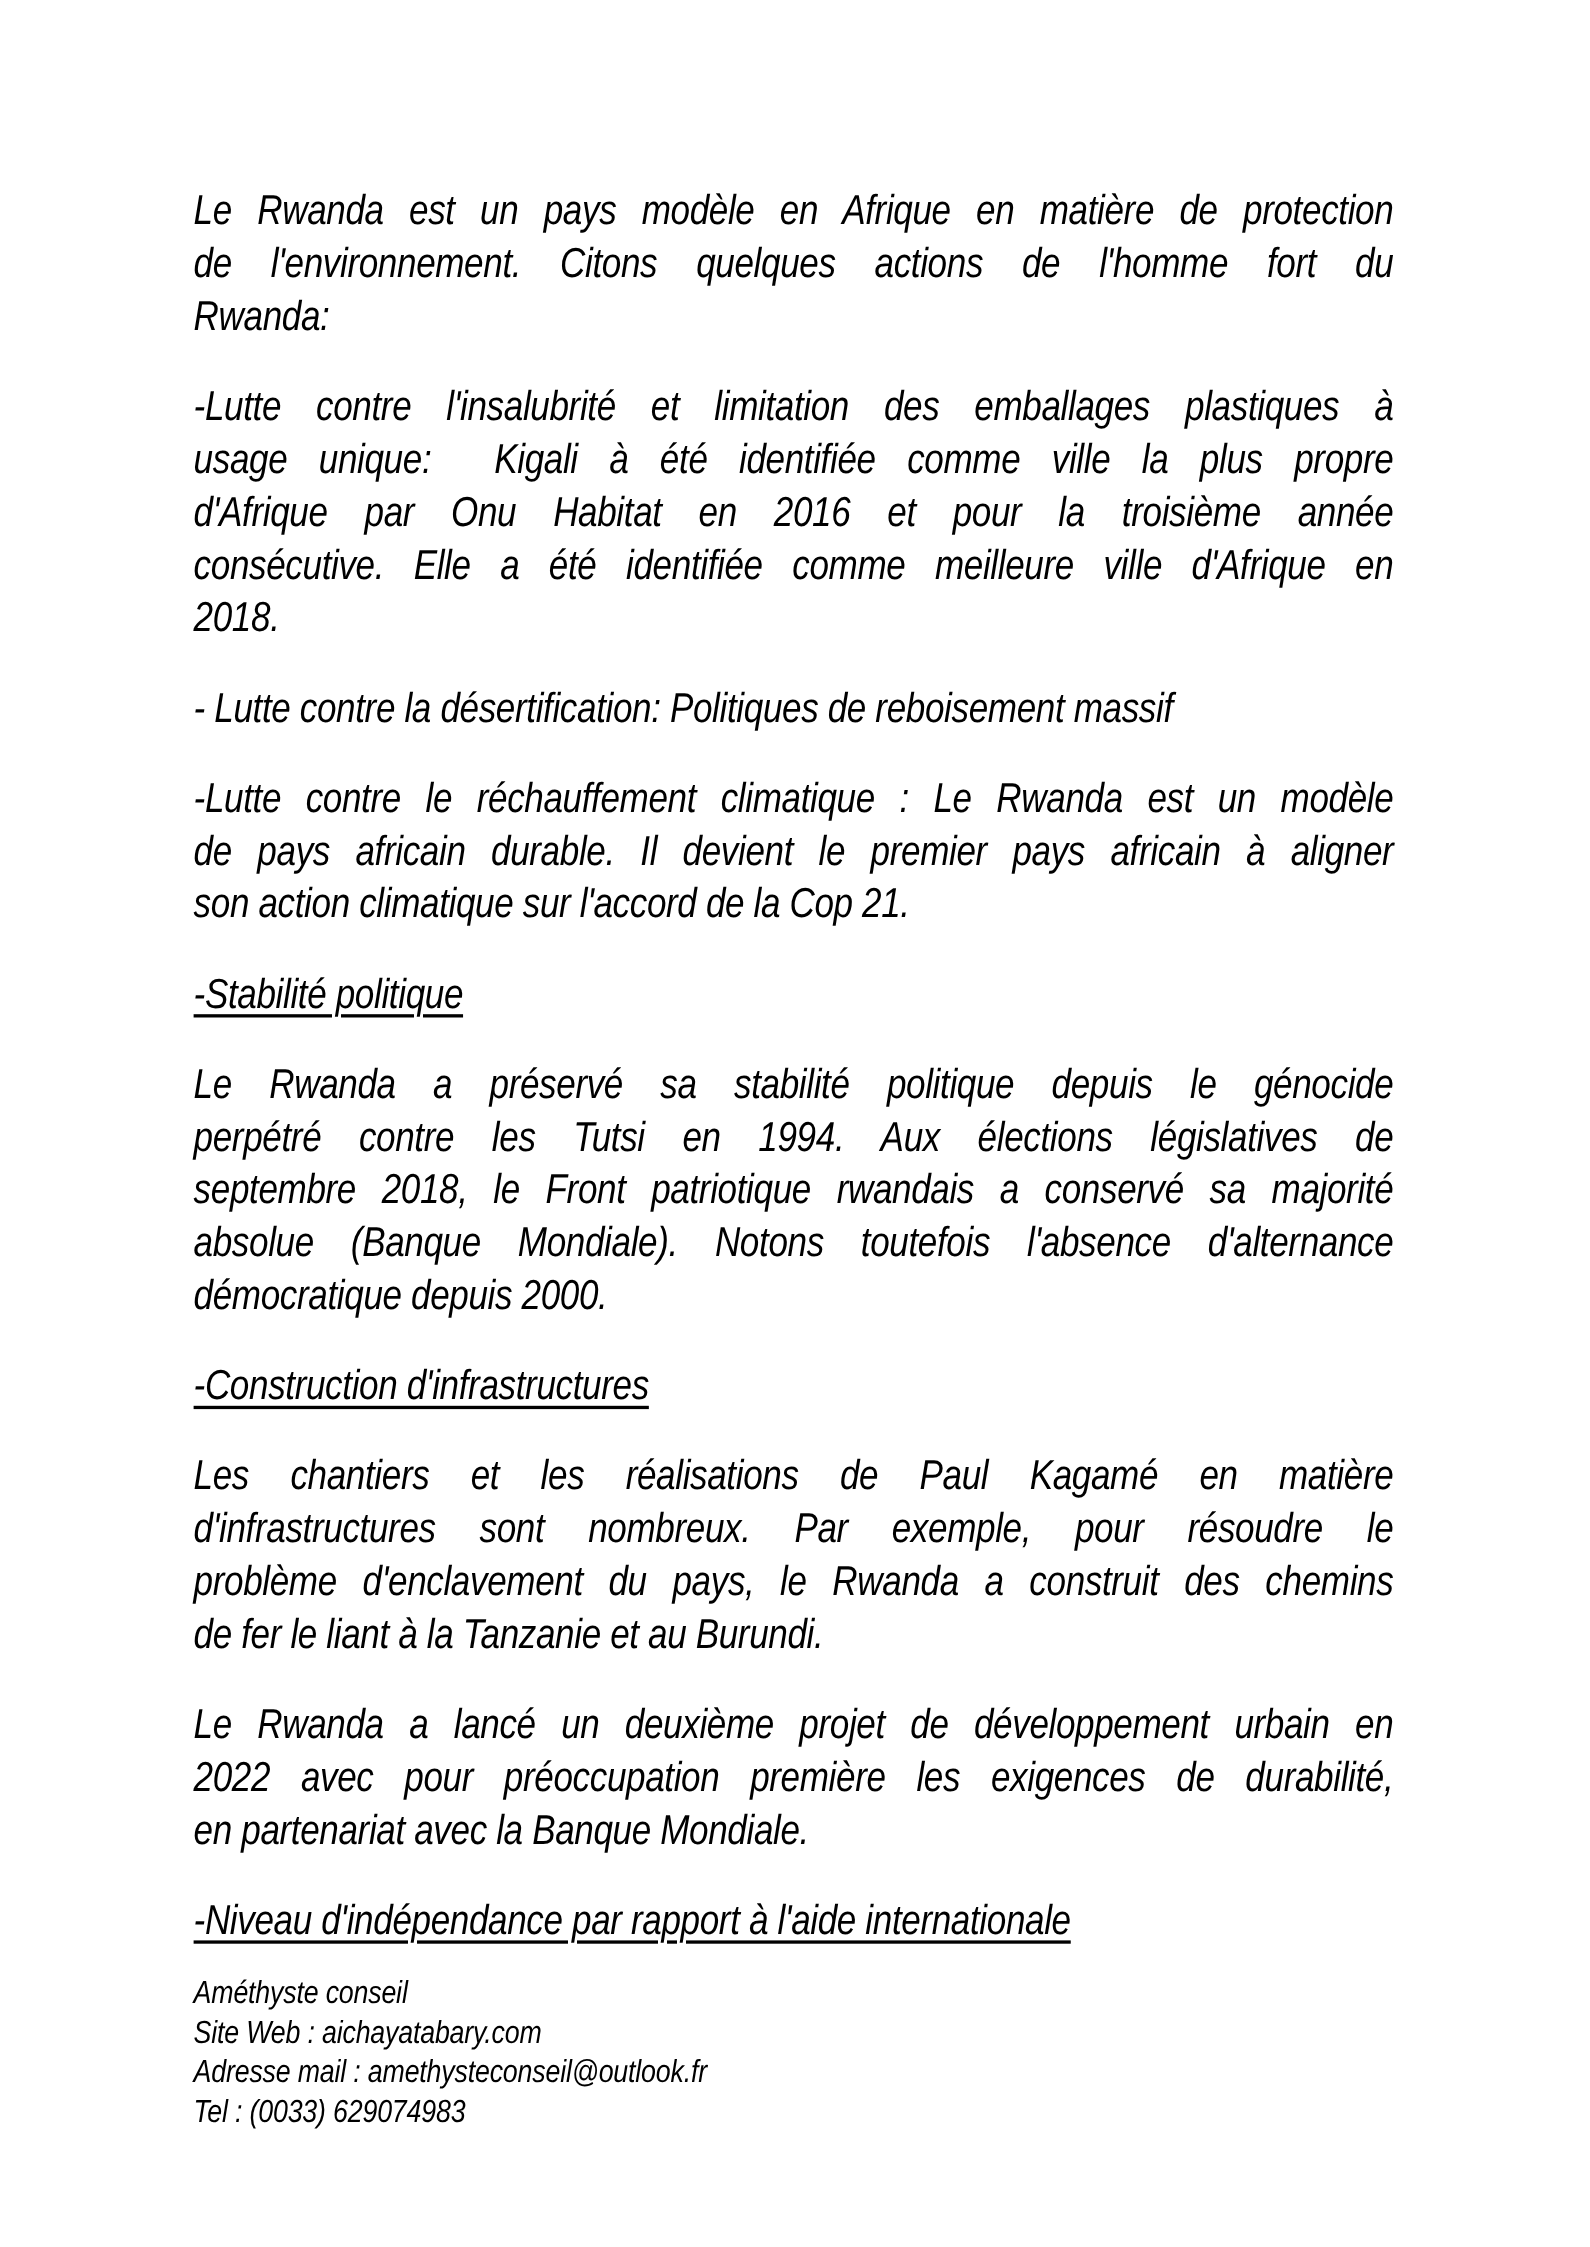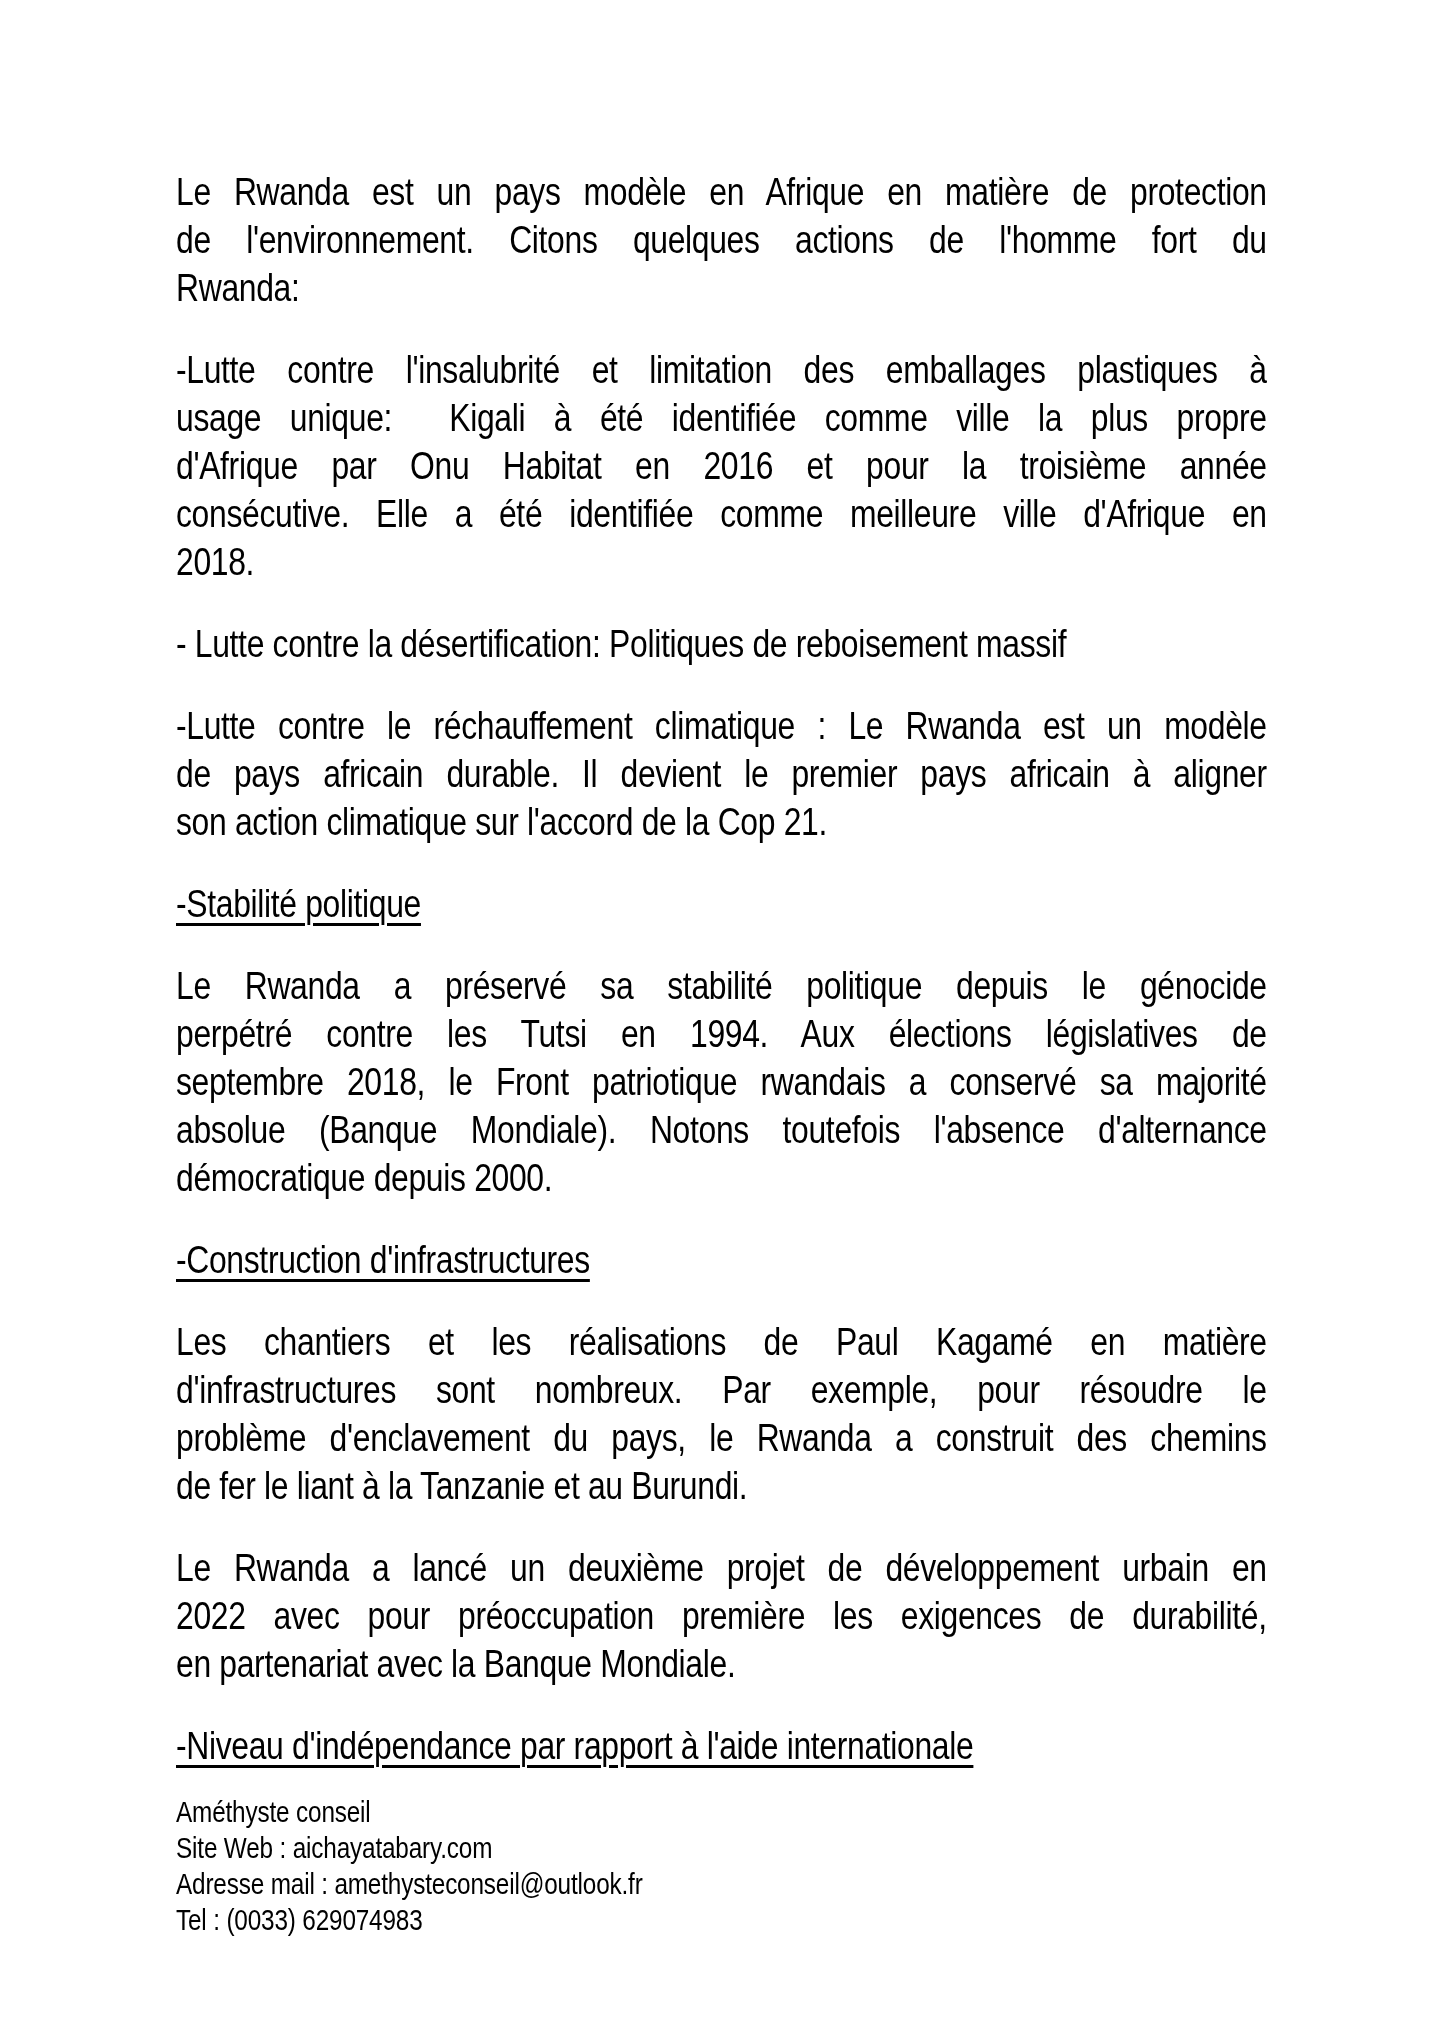--- a/index.html
+++ b/index.html
@@ -8,20 +8,21 @@
     background: #ffffff;
   }
   .page {
     position: relative;
     width: 1445px;
     height: 2043px;
     background: #ffffff;
     overflow: hidden;
     font-family: "Liberation Sans", sans-serif;
     color: #000000;
+    font-style: italic;
   }
   
   .content {
     position: absolute;
     left: 176px;
     top: 168px;
     width: 1300px;
     transform: scaleX(0.839);
     transform-origin: 0 0;
   }

